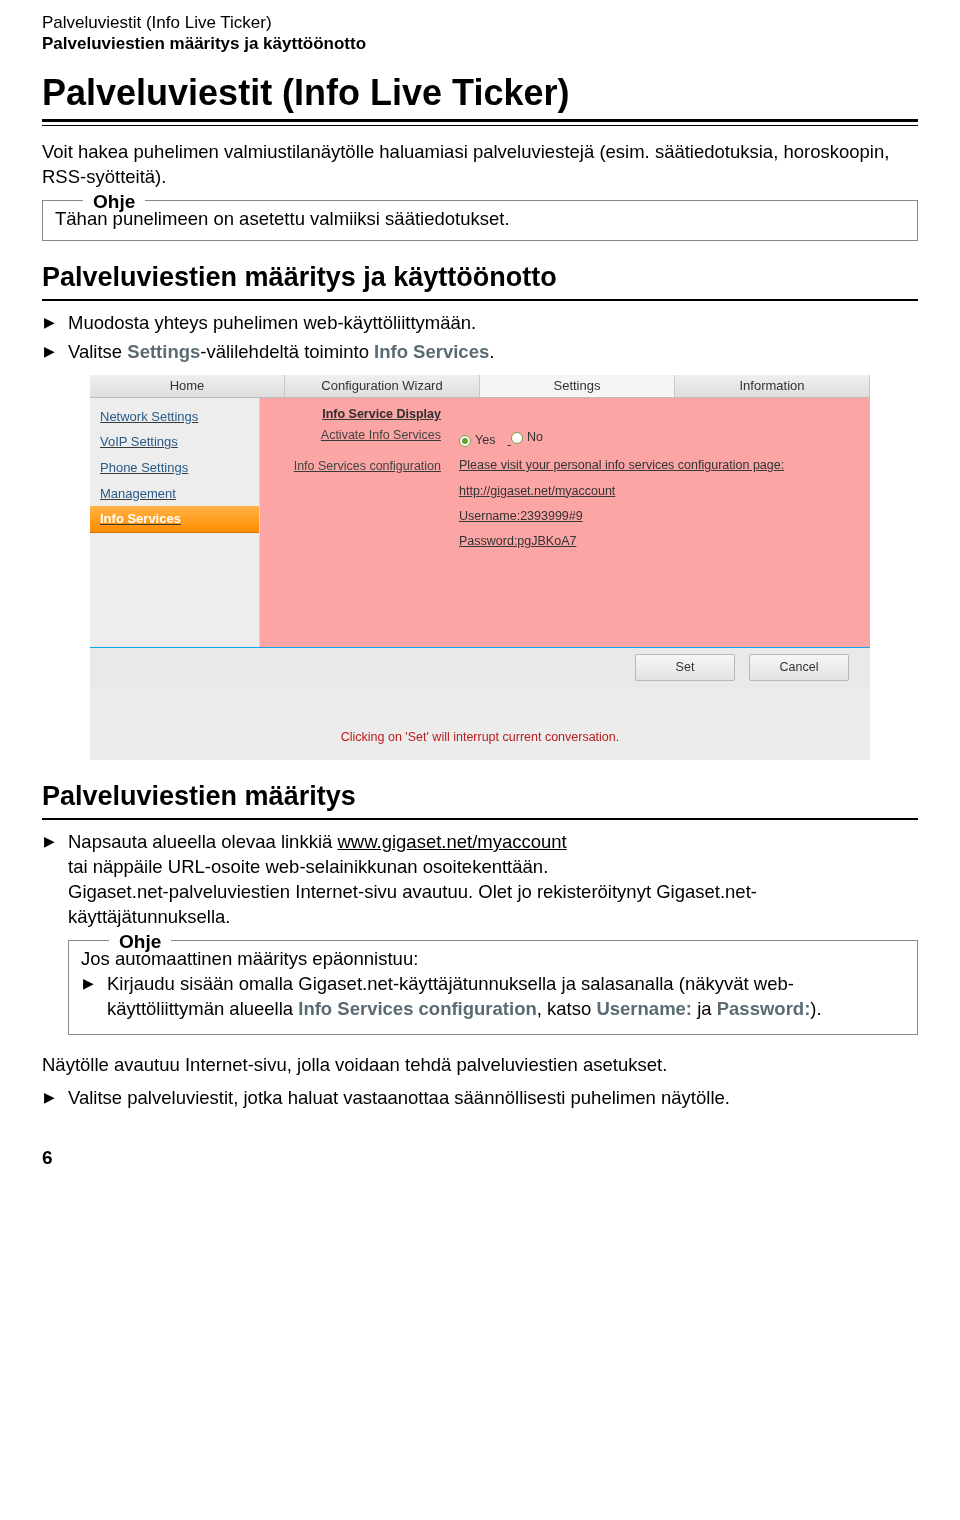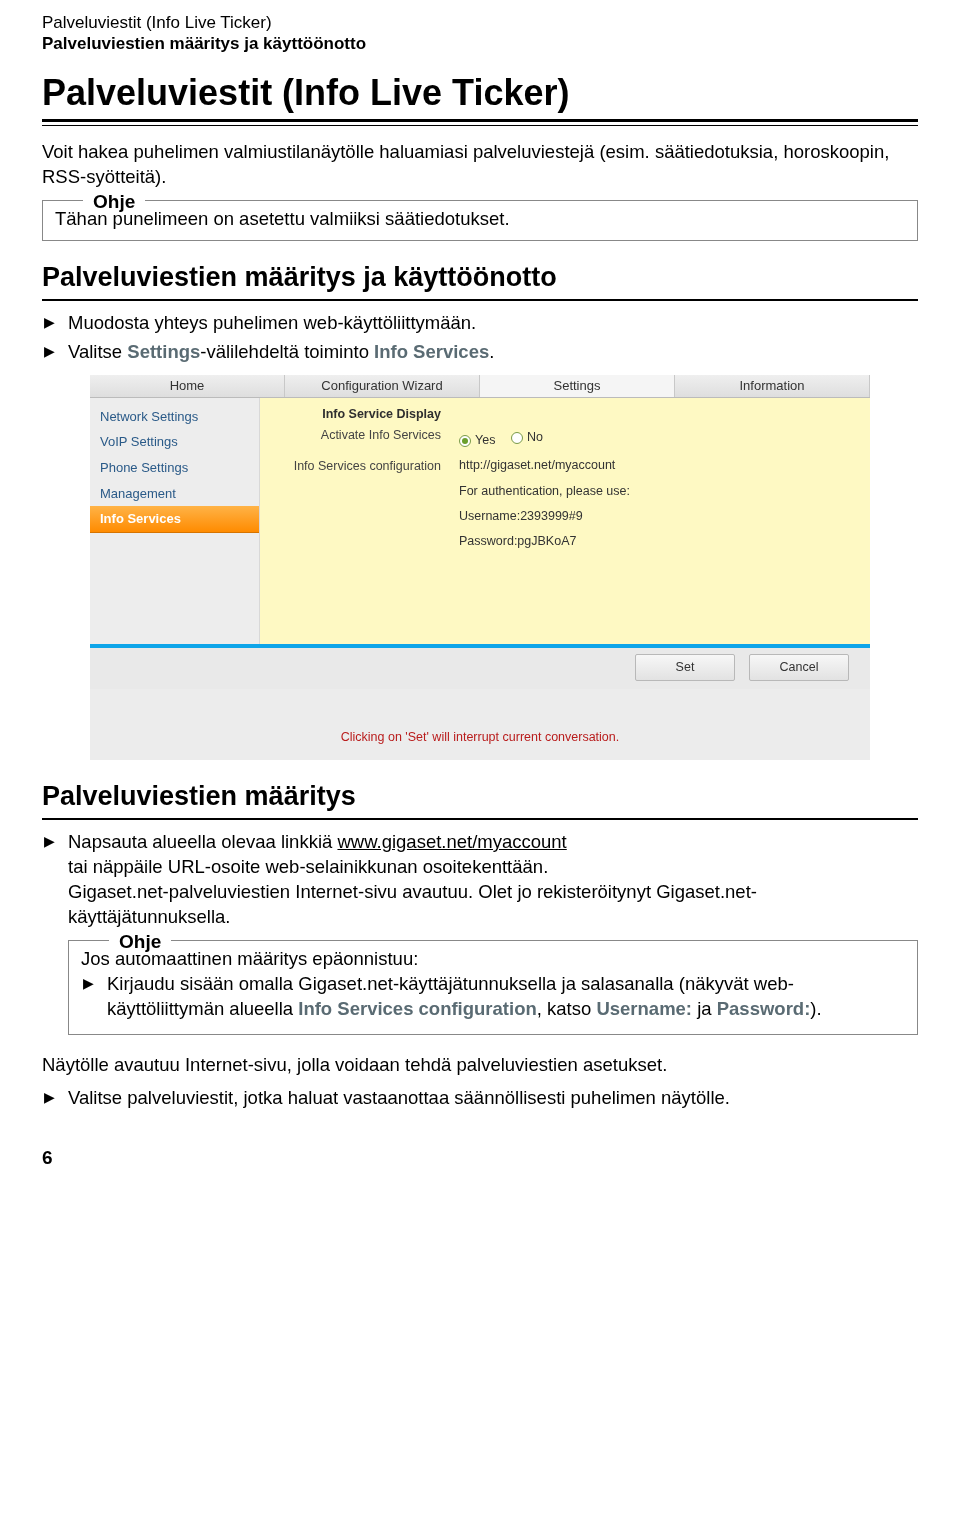--- a/index.html
+++ b/index.html
@@ -98,23 +98,24 @@
     flex: 1;
     text-align: center;
     padding: 2px 4px;
     border-right: 1px solid #c8c8c8;
     background: linear-gradient(#efefef,#dedede);
     color: #333;
   }
   .webui-tab.active { background: #f5f5f5; font-weight: 400; }
   .webui-body {
     display: flex;
-    background: #fef9c3;
-    border-bottom: 4px solid #0ea5e9;
+    background: #fca5a5;
+    border-bottom: 1px solid #0ea5e9;
     min-height: 250px;
+    text-decoration: underline;
   }
   .webui-side {
     width: 170px;
     background: #ededed;
     border-right: 1px solid #d8d8d8;
     padding-top: 6px;
   }
   .side-item {
     padding: 4px 10px;
     color: #2a5a88;
@@ -252,22 +253,22 @@
       <div class="line">
         <span class="radio">
             <span class="rdot sel"></span>
             <span>Yes</span>
           </span>
         <span class="radio">
             <span class="rdot"></span>
             <span>No</span>
           </span>
       </div>
+      <div class="line">Please visit your personal info services configuration page:</div>
       <div class="line">http://gigaset.net/myaccount</div>
-      <div class="line">For authentication, please use:</div>
       <div class="line">Username:2393999#9</div>
       <div class="line">Password:pgJBKoA7</div>
     </div>
   </div>
   <div class="btnrow">
     <div class="wbtn">Set</div>
     <div class="wbtn">Cancel</div>
   </div>
   <div class="webui-footer">Clicking on 'Set' will interrupt current conversation.</div>
 </div>

